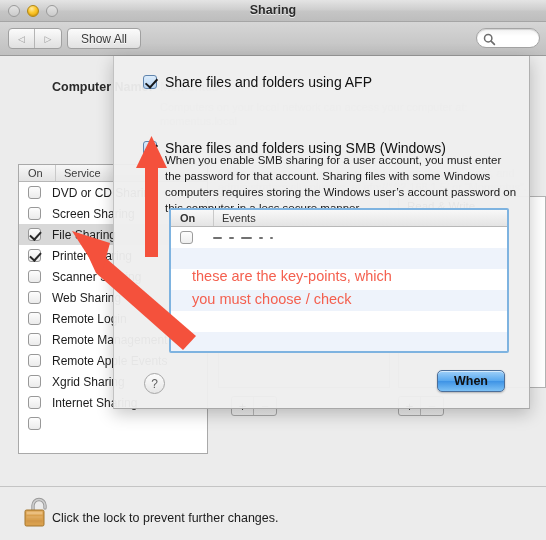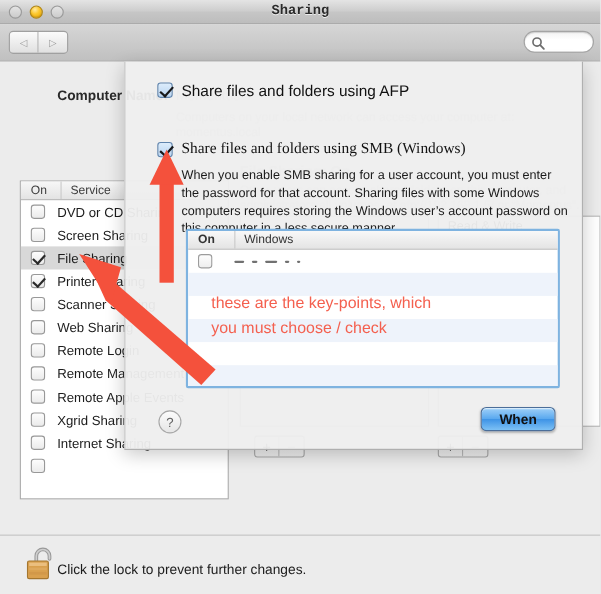--- a/index.html
+++ b/index.html
@@ -21,21 +21,20 @@
     background: #ececec;
   }
 
   
   .titlebar {
     position: absolute;
     left: 0; top: 0;
     width: 546px; height: 22px;
     background: linear-gradient(to bottom, #e4e4e4 0%, #cdcdcd 48%, #c6c6c6 52%, #bdbdbd 100%);
     border-bottom: 1px solid #a5a5a5;
-    font-family: Liberation Mono, monospace;
   }
   .win-title {
     position: absolute;
     left: 0; top: 3px;
     width: 546px;
     text-align: center;
     font-size: 12.5px;
     font-weight: bold;
     color: #2b2b2b;
     text-shadow: 0 1px 0 rgba(255,255,255,0.7);
@@ -327,20 +326,21 @@
       <div class="tl"></div>
     </div>
     <div class="win-title">Sharing</div>
   </div>
 
   <div class="toolbar">
     <div class="navseg">
       <div>◁</div>
       <div>▷</div>
     </div>
+    <div class="showall">Show All</div>
     <div class="searchbox">
       <svg width="13" height="13" viewBox="0 0 13 13">
         <circle cx="5.2" cy="5.2" r="3.7" fill="none" stroke="#6d6d6d" stroke-width="1.5"></circle>
         <line x1="8.1" y1="8.1" x2="11.4" y2="11.4" stroke="#6d6d6d" stroke-width="1.7" stroke-linecap="round"></line>
       </svg>
     </div>
   </div>
 
   <div class="pane">
 
@@ -435,31 +435,31 @@
   </div>
 
   <div class="sheet">
 
     <div class="sheet-row" style="left:29px; top:18px; width:370px;">
       <span class="sh-cbx"></span>
       <span class="sh-label">Share files and folders using AFP</span>
     </div>
 
 
-    <div class="sheet-row" style="left:29px; top:72px; width:380px;font-family:Liberation Serif, serif;">
+    <div class="sheet-row" style="left:29px; top:84px; width:380px;">
       <span class="sh-cbx"></span>
       <span class="sh-label">Share files and folders using SMB (Windows)</span>
     </div>
 
     <div class="sh-note" style="left:51px; top:96px; width:352px;">When you enable SMB sharing for a user account, you must enter the password for that account. Sharing files with some Windows computers requires storing the Windows user’s account password on this computer in a less secure manner.</div>
 
     <div class="acct">
       <div class="acct-head">
         <div class="h1">On</div>
-        <div class="h2">Windows</div>
+        <div class="h2">Events</div>
       </div>
       <div id="acct-rows">
           <div class="acct-row">
             <span class="acct-cbx"></span>
             <span class="redact">
               <i style="width: 9px;"></i>
               <i style="width: 5px;"></i>
               <i style="width: 11px;"></i>
               <i style="width: 4px;"></i>
               <i style="width: 3px;"></i>

